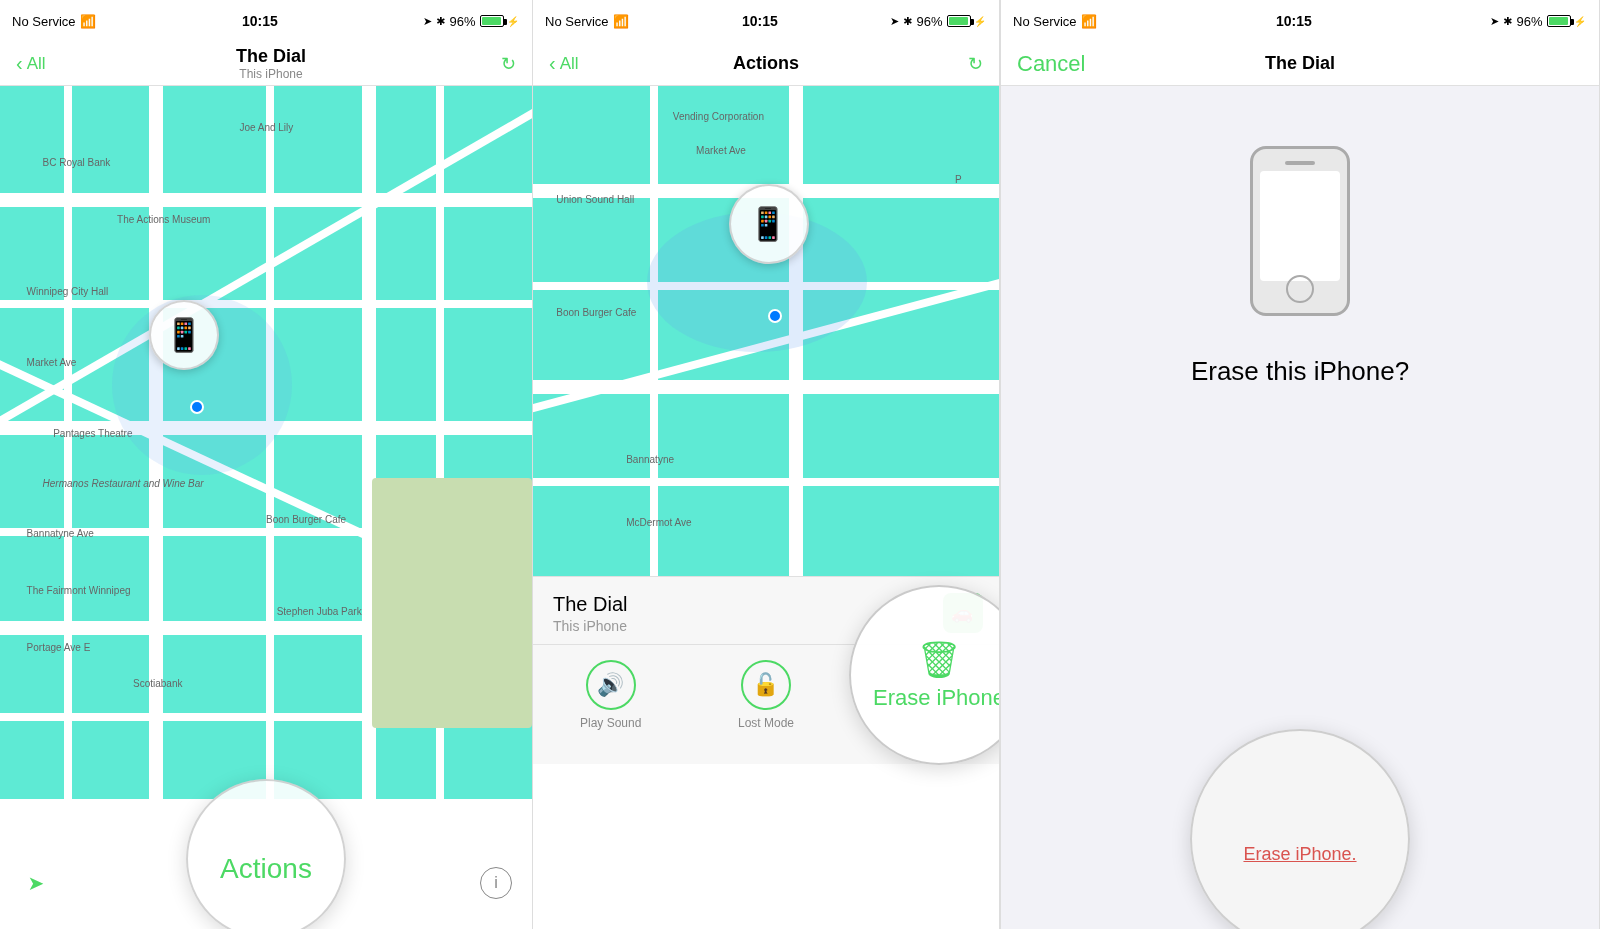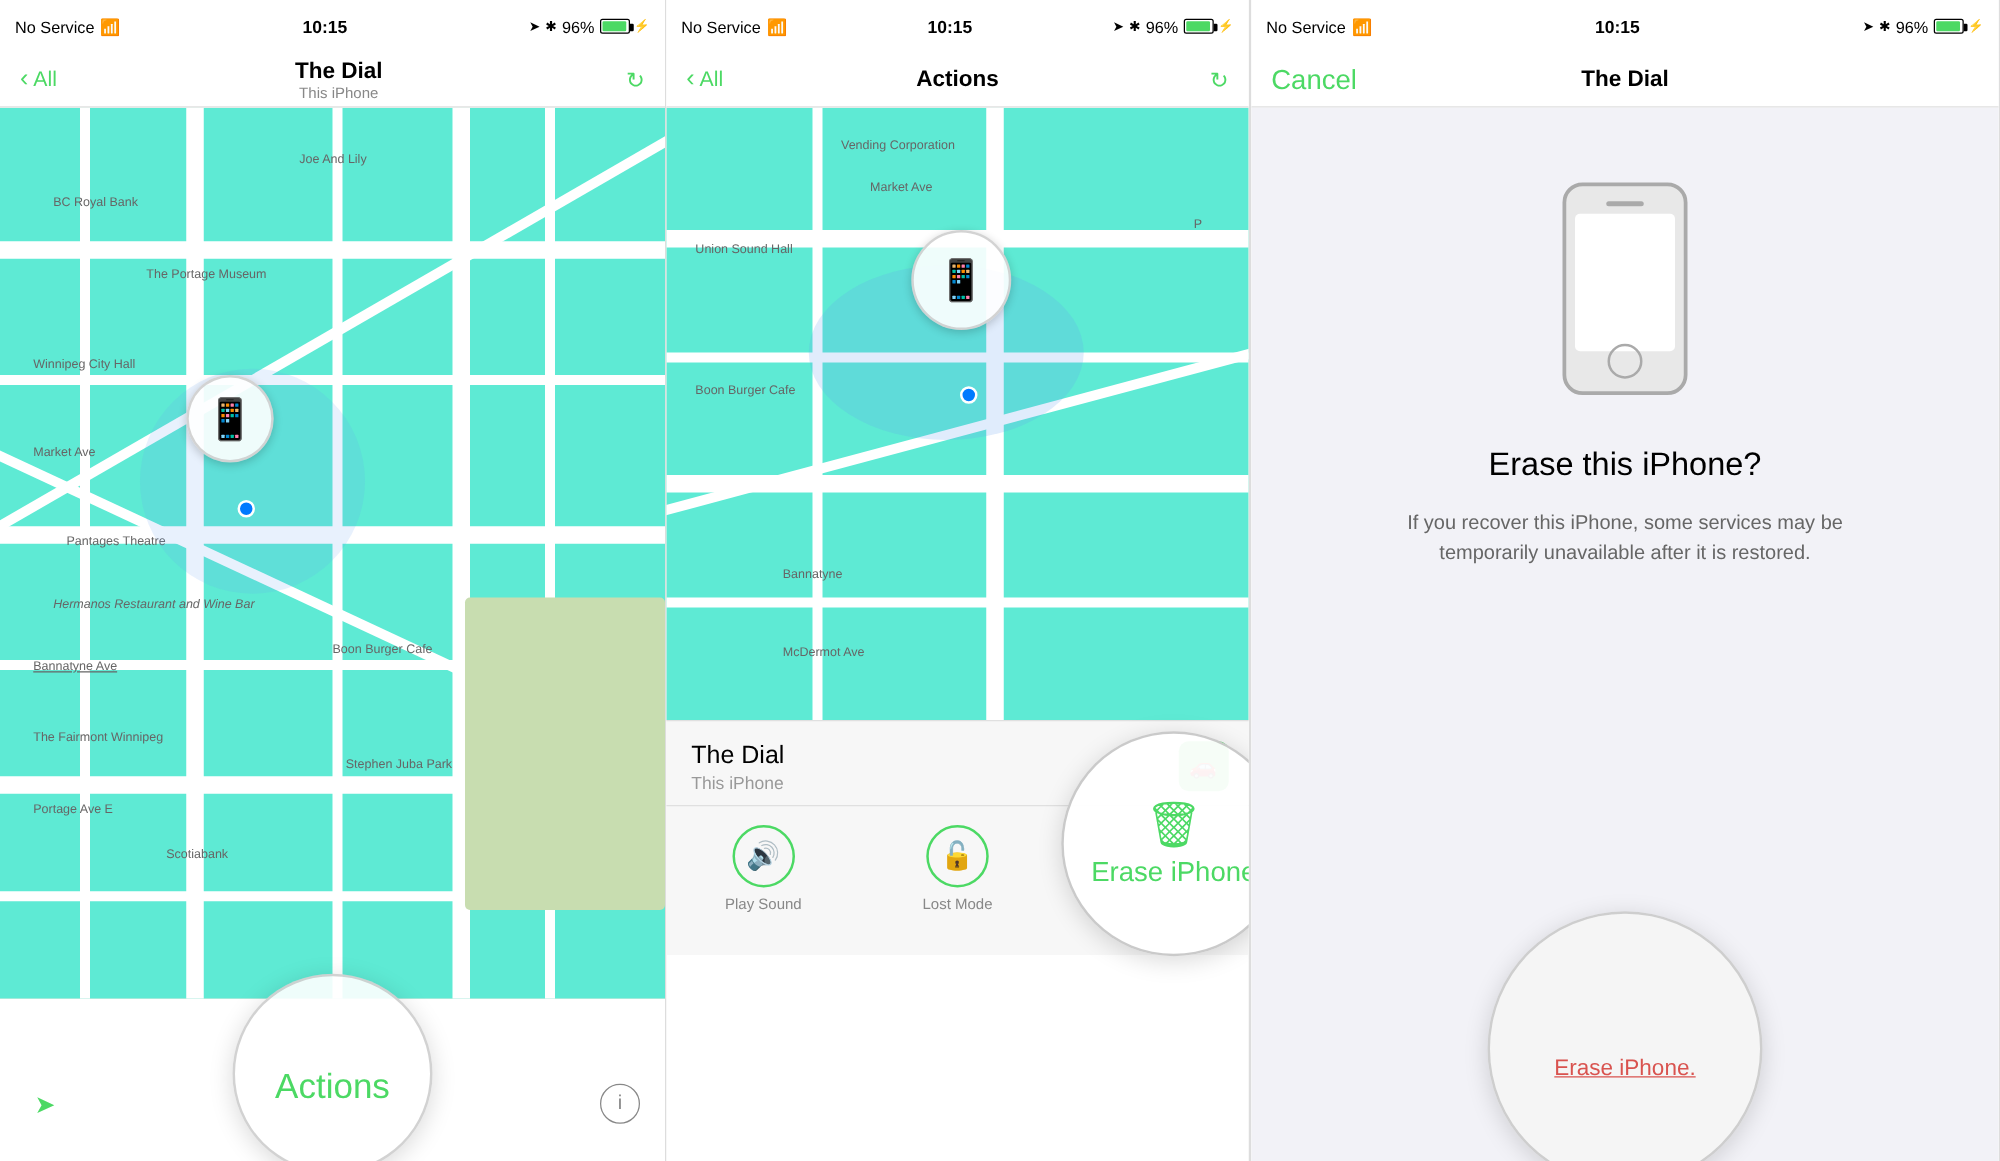--- a/index.html
+++ b/index.html
@@ -451,26 +451,26 @@
       <div class="road road-v-wide" style="left:68%; top:0; bottom:0;"></div>
       <div class="road road-v" style="left:82%; top:0; bottom:0;"></div>
 
       <div style="position:absolute; width:200%; height:8px; background:#fff; top:55%; left:-20%; transform: rotate(-30deg); transform-origin: left center;"></div>
       <div style="position:absolute; width:200%; height:8px; background:#fff; top:35%; left:-10%; transform: rotate(25deg); transform-origin: left center;"></div>
 
       <div class="park" style="right:0; bottom:10%; width:30%; height:35%;"></div>
 
       <span class="map-label" style="top:5%; left:45%;">Joe And Lily</span>
       <span class="map-label" style="top:10%; left:8%;">BC Royal Bank</span>
-      <span class="map-label" style="top:18%; left:22%;">The Portage Museum</span>
+      <span class="map-label" style="top:18%; left:22%;">The Actions Museum</span>
       <span class="map-label" style="top:28%; left:5%;">Winnipeg City Hall</span>
       <span class="map-label" style="top:38%; left:5%;">Market Ave</span>
       <span class="map-label" style="top:48%; left:10%;text-align:center;">Pantages Theatre</span>
       <span class="map-label" style="top:55%; left:8%;font-style:italic;">Hermanos Restaurant and Wine Bar</span>
-      <span class="map-label" style="top:62%; left:5%;text-decoration:underline;">Bannatyne Ave</span>
+      <span class="map-label" style="top:62%; left:5%;">Bannatyne Ave</span>
       <span class="map-label" style="top:70%; left:5%;">The Fairmont Winnipeg</span>
       <span class="map-label" style="top:78%; left:5%;">Portage Ave E</span>
       <span class="map-label" style="top:60%; left:50%;">Boon Burger Cafe</span>
       <span class="map-label" style="top:73%; left:52%;">Stephen Juba Park</span>
       <span class="map-label" style="top:83%; left:25%;">Scotiabank</span>
 
       <div class="signal-circle" style="width:180px; height:180px; top:calc(42% - 90px); left:calc(38% - 90px);"></div>
 
       <div class="device-pin" style="top:30%; left:28%;">
         <span class="device-icon">📱</span>
@@ -619,19 +619,18 @@
 
   <div class="erase-content">
 
     <div class="phone-illustration">
       <div class="phone-screen"></div>
     </div>
 
     <h2 class="erase-title">Erase this iPhone?</h2>
 
 
-    <p class="erase-description2">If you recover this iPhone, some services may be temporarily unavailable after it is restored.</p>
 
     <div class="erase-confirm-circle">
       <span class="erase-confirm-label">Erase iPhone.</span>
     </div>
   </div>
 </div>
 
 </body></html>

